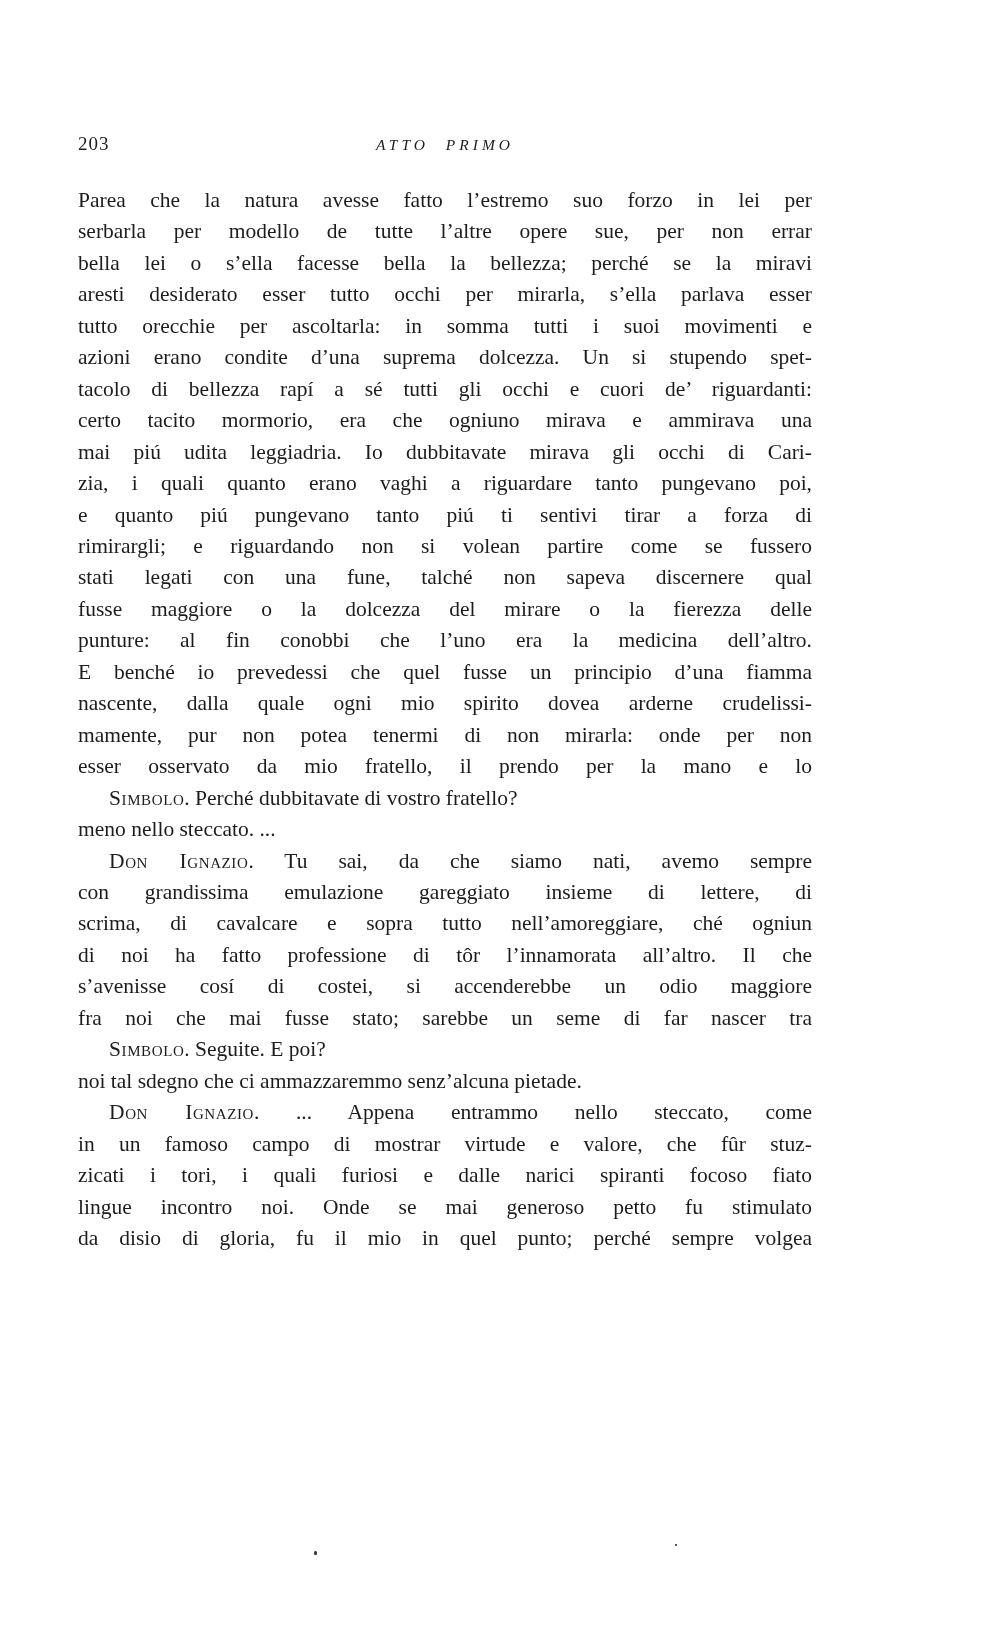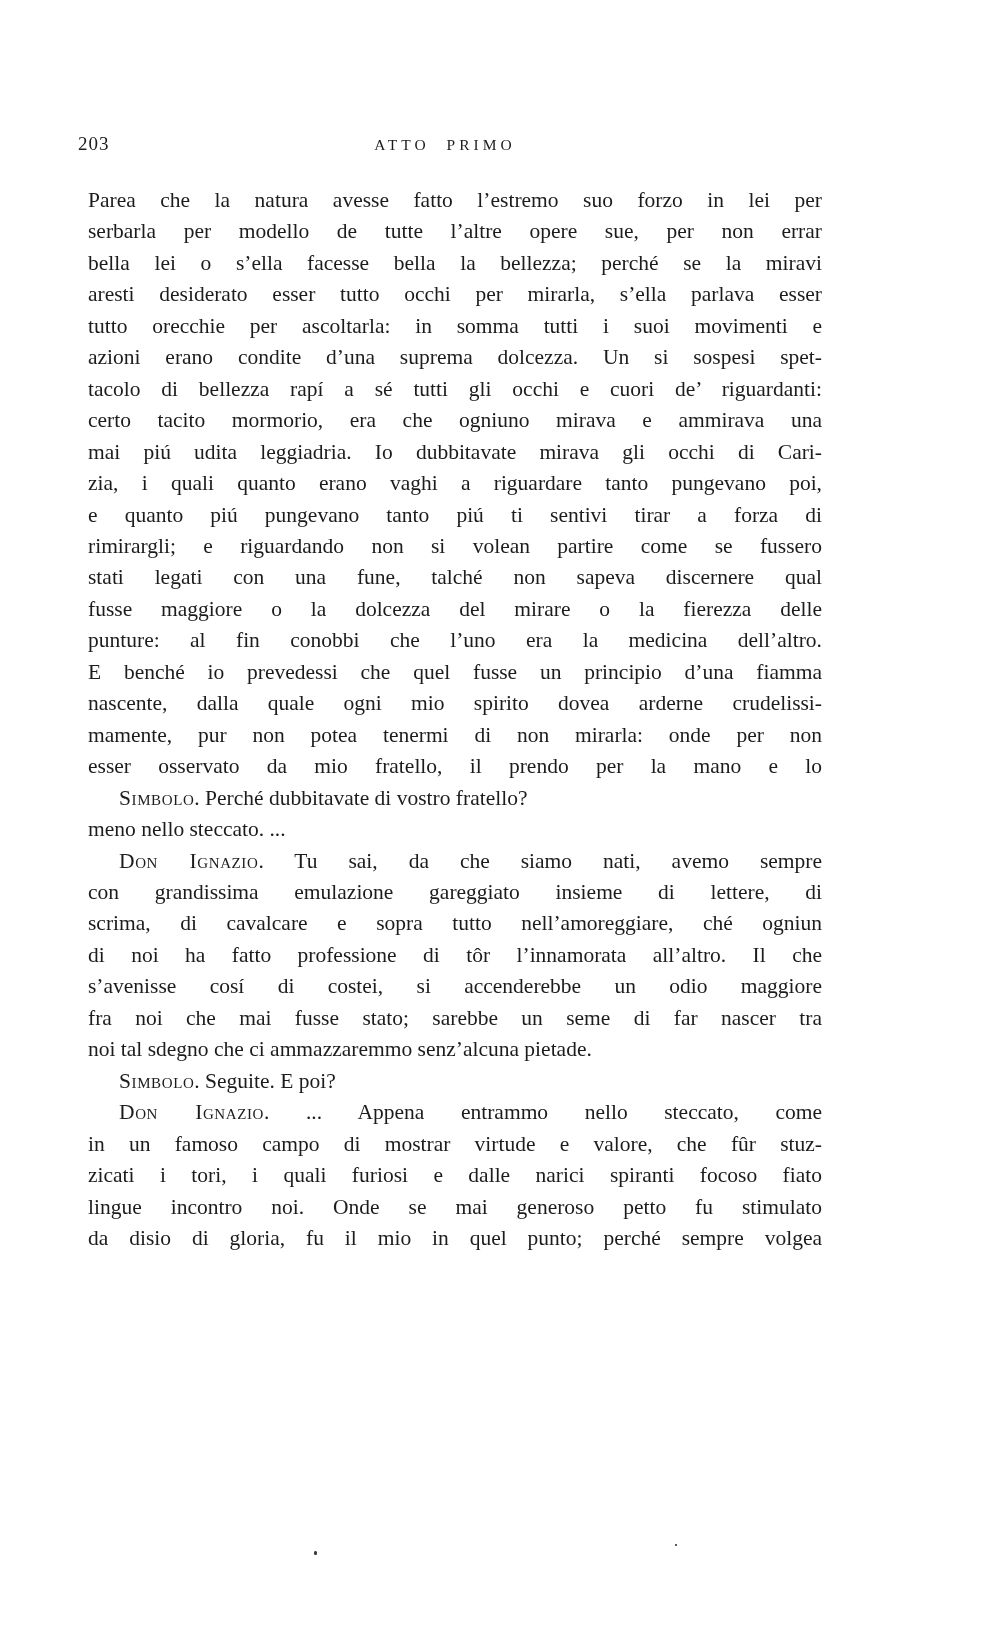--- a/index.html
+++ b/index.html
@@ -23,39 +23,39 @@
   .running-head {
     position: absolute;
     left: 78px;
     top: 136px;
     width: 734px;
     text-align: center;
     font-size: 15.5px;
     letter-spacing: 4px;
     word-spacing: 9px;
     color: #1c1c1c;
+    font-style: italic;
   }
   .page-number {
     position: absolute;
     top: 133px;
     left: 78px;
     width: 734px;
     font-size: 19px;
     letter-spacing: 1px;
   }
   
   .text-block {
     position: absolute;
     left: 78px;
     top: 185px;
     width: 734px;
     font-size: 21.5px;
     line-height: 31.45px;
     text-rendering: optimizeLegibility;
-    margin-left: 10px;
   }
   .line {
     text-align: left;
     min-height: 31.45px;
   }
   .line.just {
     text-align: justify;
     text-align-last: justify;
   }
   .line.ind {
@@ -84,21 +84,21 @@
   </header>
 
   <div class="page-number">203</div>
 
   <main class="text-block">
       <div class="line just">Parea che la natura avesse fatto l’estremo suo forzo in lei per</div>
       <div class="line just">serbarla per modello de tutte l’altre opere sue, per non errar</div>
       <div class="line just">bella lei o s’ella facesse bella la bellezza; perché se la miravi</div>
       <div class="line just">aresti desiderato esser tutto occhi per mirarla, s’ella parlava esser</div>
       <div class="line just">tutto orecchie per ascoltarla: in somma tutti i suoi movimenti e</div>
-      <div class="line just">azioni erano condite d’una suprema dolcezza. Un si sospesi spet-</div>
+      <div class="line just">azioni erano condite d’una suprema dolcezza. Un si stupendo spet-</div>
       <div class="line just">tacolo di bellezza rapí a sé tutti gli occhi e cuori de’ riguardanti:</div>
       <div class="line just">certo tacito mormorio, era che ogniuno mirava e ammirava una</div>
       <div class="line just">mai piú udita leggiadria. Io dubbitavate mirava gli occhi di Cari-</div>
       <div class="line just">zia, i quali quanto erano vaghi a riguardare tanto pungevano poi,</div>
       <div class="line just">e quanto piú pungevano tanto piú ti sentivi tirar a forza di</div>
       <div class="line just">rimirargli; e riguardando non si volean partire come se fussero</div>
       <div class="line just">stati legati con una fune, talché non sapeva discernere qual</div>
       <div class="line just">fusse maggiore o la dolcezza del mirare o la fierezza delle</div>
       <div class="line just">punture: al fin conobbi che l’uno era la medicina dell’altro.</div>
       <div class="line just">E benché io prevedessi che quel fusse un principio d’una fiamma</div>
@@ -106,22 +106,22 @@
       <div class="line just">mamente, pur non potea tenermi di non mirarla: onde per non</div>
       <div class="line just">esser osservato da mio fratello, il prendo per la mano e lo</div>
       <div class="line ind"><span class="speaker">Simbolo</span>. Perché dubbitavate di vostro fratello?</div>
       <div class="line">meno nello steccato. ...</div>
       <div class="line just ind"><span class="speaker">Don Ignazio</span>. Tu sai, da che siamo nati, avemo sempre</div>
       <div class="line just">con grandissima emulazione gareggiato insieme di lettere, di</div>
       <div class="line just">scrima, di cavalcare e sopra tutto nell’amoreggiare, ché ogniun</div>
       <div class="line just">di noi ha fatto professione di tôr l’innamorata all’altro. Il che</div>
       <div class="line just">s’avenisse cosí di costei, si accenderebbe un odio maggiore</div>
       <div class="line just">fra noi che mai fusse stato; sarebbe un seme di far nascer tra</div>
+      <div class="line ind"><span class="speaker">Simbolo</span>. Seguite. E poi?</div>
       <div class="line">noi tal sdegno che ci ammazzaremmo senz’alcuna pietade.</div>
-      <div class="line ind"><span class="speaker">Simbolo</span>. Seguite. E poi?</div>
       <div class="line just ind"><span class="speaker">Don Ignazio</span>. ... Appena entrammo nello steccato, come</div>
       <div class="line just">in un famoso campo di mostrar virtude e valore, che fûr stuz-</div>
       <div class="line just">zicati i tori, i quali furiosi e dalle narici spiranti focoso fiato</div>
       <div class="line just">lingue incontro noi. Onde se mai generoso petto fu stimulato</div>
       <div class="line just">da disio di gloria, fu il mio in quel punto; perché sempre volgea</div>
     </main>
 
   <div class="speck s1"></div>
   <div class="speck s2"></div>
 

